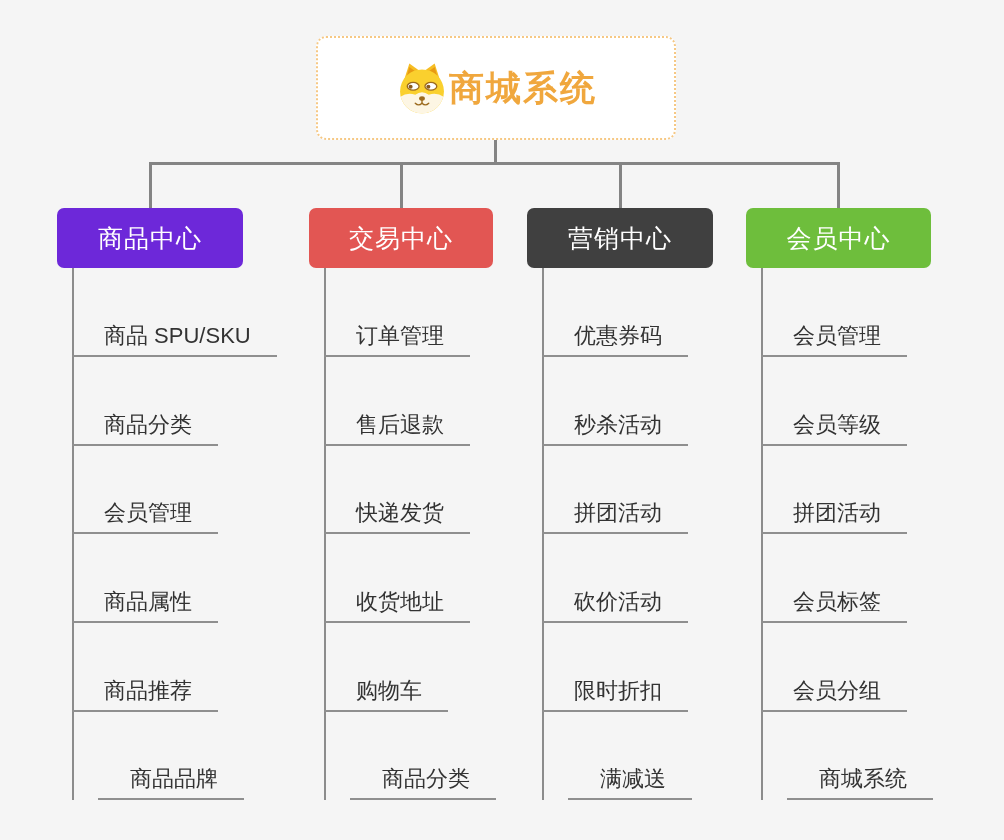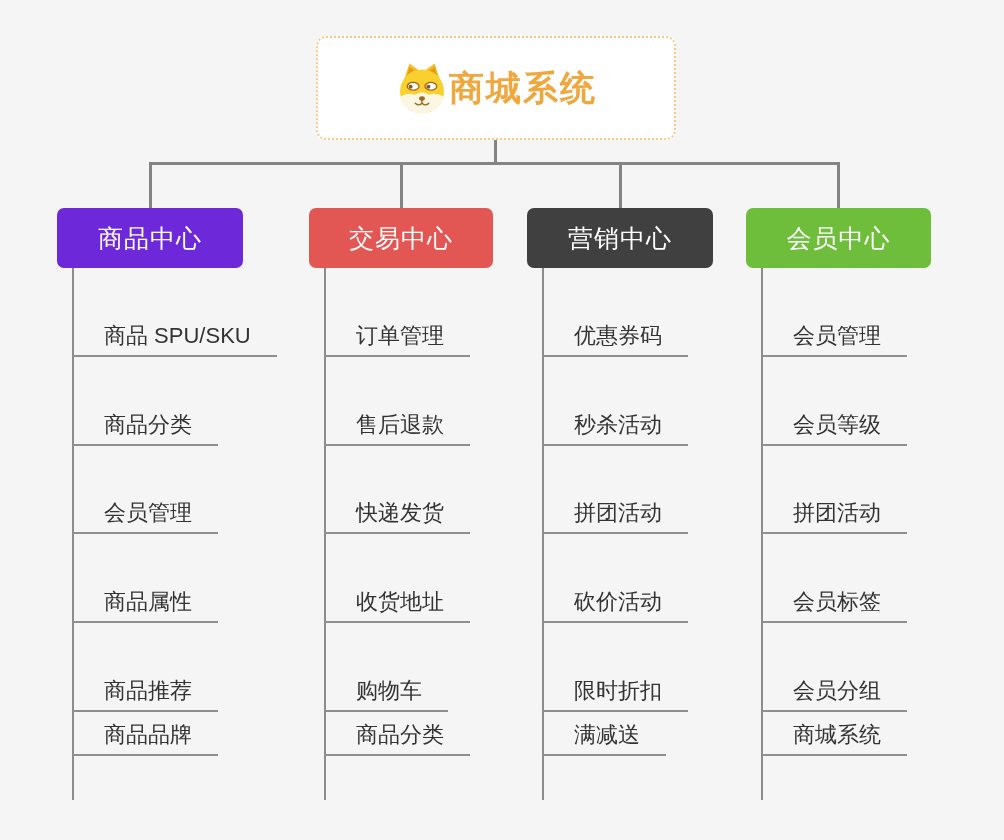--- a/index.html
+++ b/index.html
@@ -80,21 +80,21 @@
     line-height: 26px;
     color: #333333;
     white-space: nowrap;
     border-bottom: 2px solid #8f8f8f;
   }
   .r0 { top: 323px; }
   .r1 { top: 412px; }
   .r2 { top: 500px; }
   .r3 { top: 589px; }
   .r4 { top: 678px; }
-  .r5 { top: 722px; }
+  .r5 { top: 766px; margin-left: 26px; }
 </style>
 </head>
 <body>
 
 <div class="canvas">
 
   <div class="tline root-stub"></div>
   <div class="tline trunk-hline"></div>
 
   <div class="root-node">

